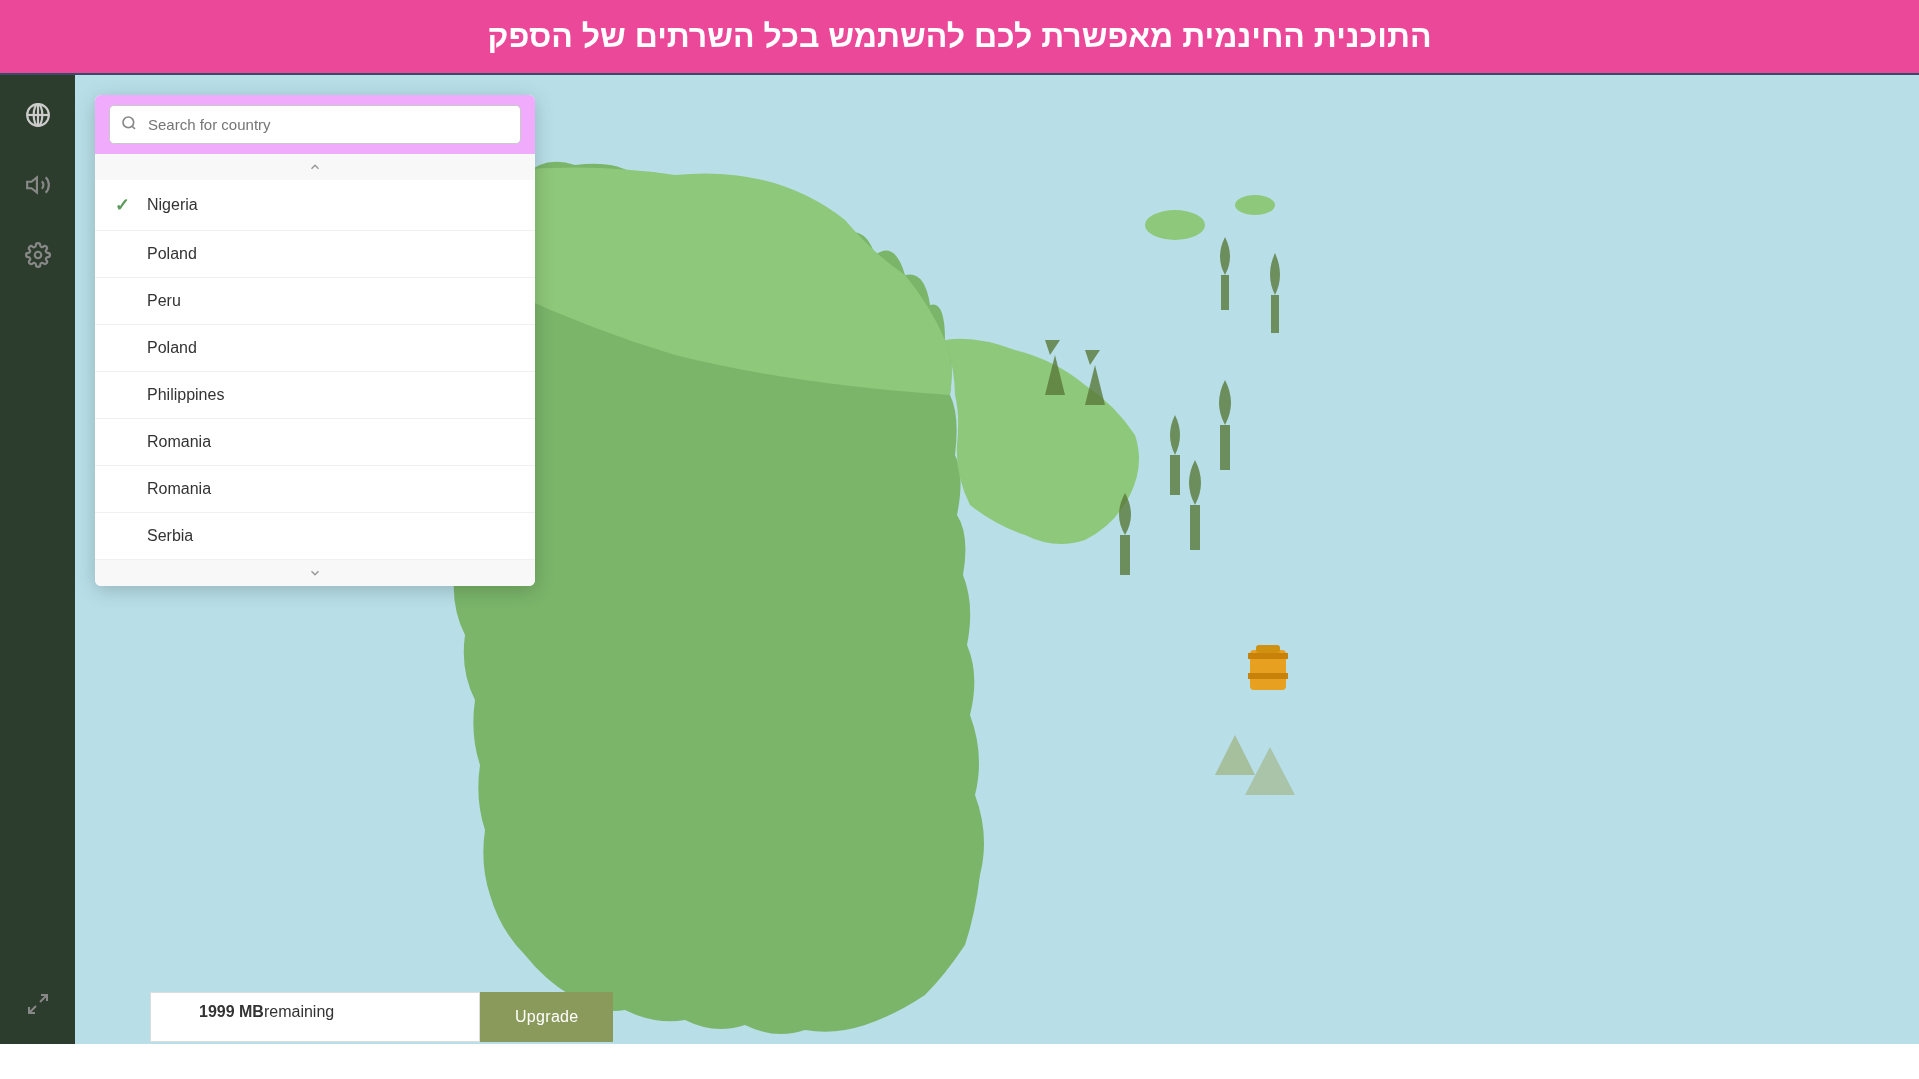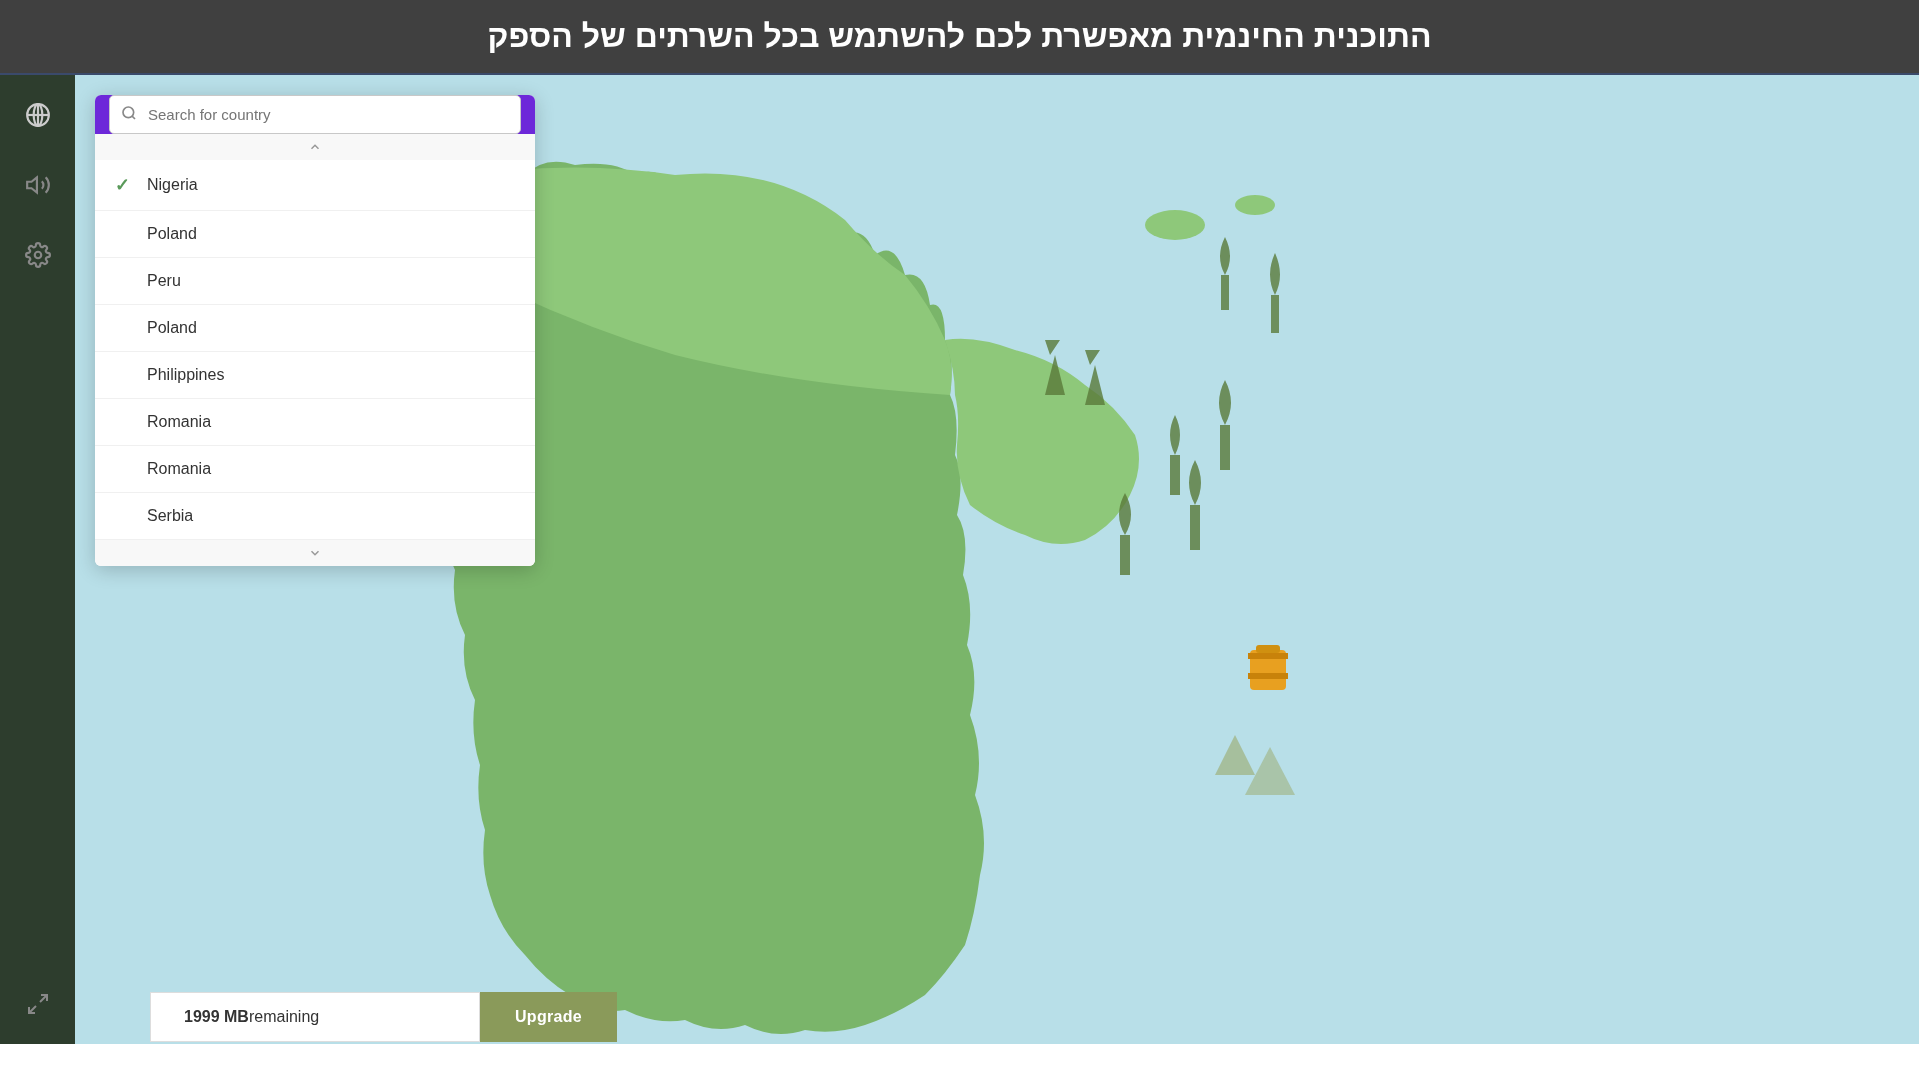--- a/index.html
+++ b/index.html
@@ -7,21 +7,21 @@
       width: 1919px;
       height: 1079px;
       overflow: hidden;
       font-family: 'Segoe UI', Arial, sans-serif;
       background: #fff;
     }
 
     
     .top-banner {
       width: 100%;
-      background: #404040;
+      background: #ec4899;
       padding: 18px 60px;
       display: flex;
       justify-content: center;
       align-items: flex-start;
       border-bottom: 2px solid #3a4a6b;
     }
     .top-banner-text {
       color: #ffffff;
       font-size: 32px;
       font-weight: bold;
@@ -116,22 +116,22 @@
     .search-icon-inner {
       position: absolute;
       left: 12px;
       top: 50%;
       transform: translateY(-50%);
       color: #888;
       font-size: 16px;
     }
 
     .search-wrapper {
-      padding: 0 14px;
-      background: #6d28d9;
+      padding: 10px 14px;
+      background: #f0abfc;
     }
 
     .country-list {
       overflow-y: scroll;
       max-height: 450px;
     }
     .country-list::-webkit-scrollbar {
       width: 10px;
     }
     .country-list::-webkit-scrollbar-track {
@@ -181,38 +181,38 @@
       display: flex;
       align-items: center;
       justify-content: flex-start;
       padding: 0 0 0 75px;
       z-index: 15;
     }
 
     .data-remaining-box {
       background: #fff;
       border: 1px solid #ddd;
-      padding: 10px 33px;
+      padding: 10px 48px;
       font-size: 16px;
       color: #333;
       height: 50px;
       display: flex;
-      align-items: center;
+      align-items: flex-start;
       min-width: 330px;
     }
     .data-remaining-box .bold { font-weight: bold; }
 
     .upgrade-btn {
       background: #8a9a5a;
       color: #fff;
       border: none;
       padding: 0 35px;
       height: 50px;
       font-size: 16px;
-      font-weight: 700;
+      font-weight: 400;
       cursor: pointer;
       letter-spacing: 0.3px;
     }
   </style>
 </head>
 <body>
 
 <div class="top-banner">
   <span class="top-banner-text">התוכנית החינמית מאפשרת לכם להשתמש בכל השרתים של הספק</span>
 </div>

